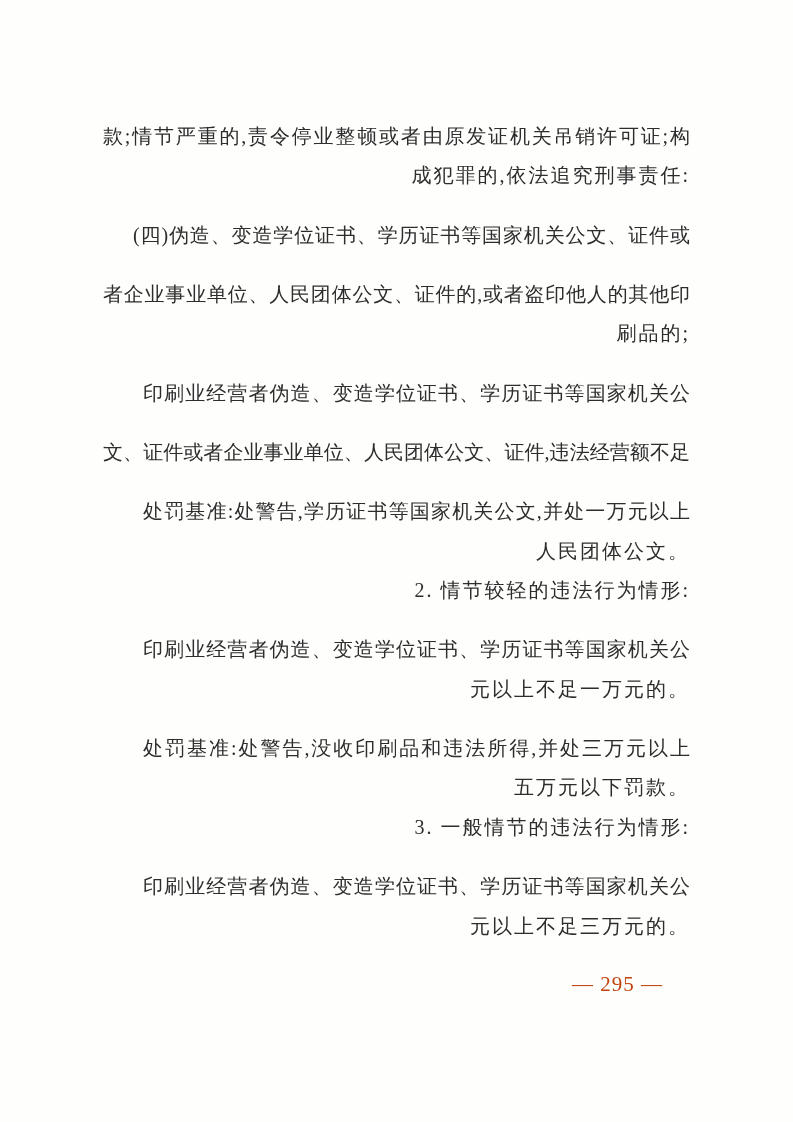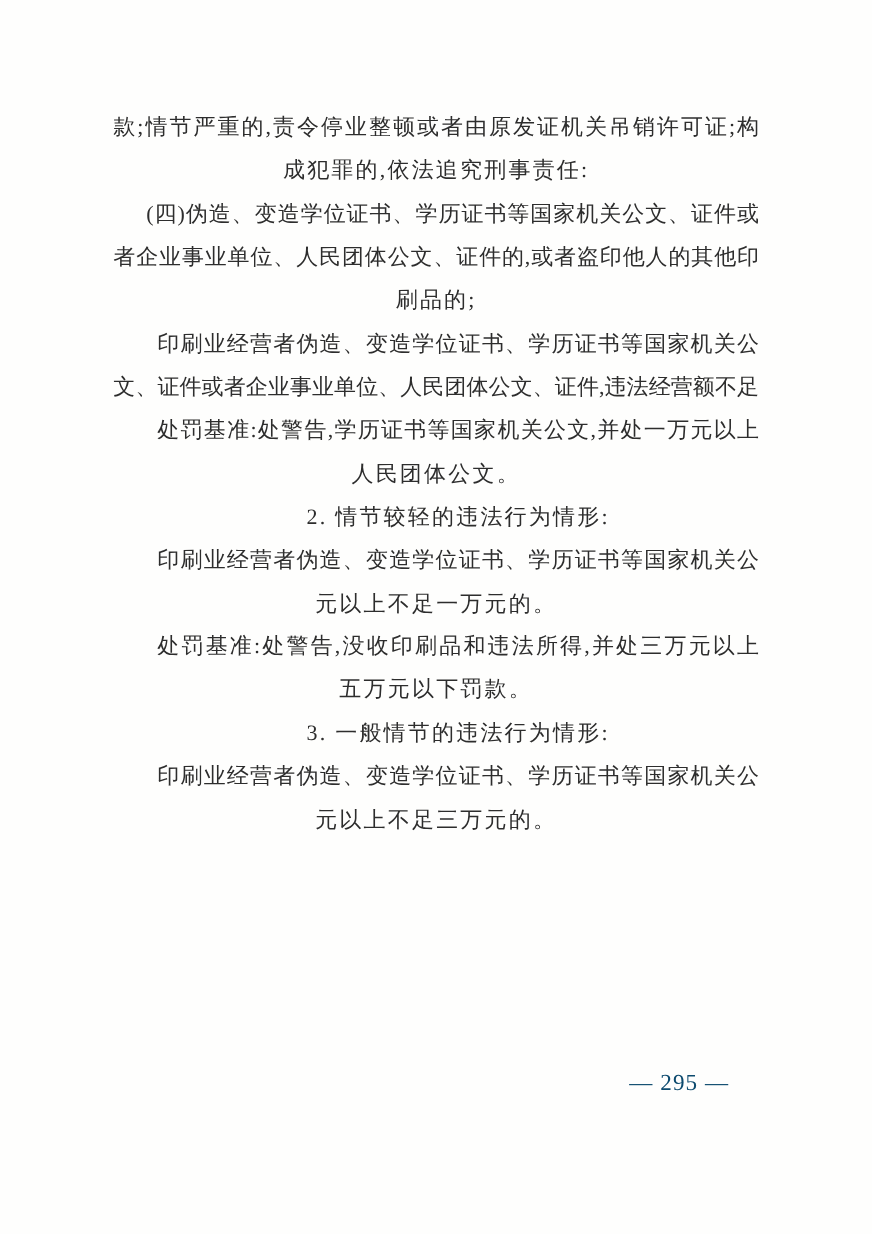--- a/index.html
+++ b/index.html
@@ -20,44 +20,45 @@
     position: absolute;
     left: 103px;
     top: 97px;
     width: 587px;
     font-size: 20px;
     line-height: 39.35px;
   }
   .line {
     height: 39.35px;
     overflow: hidden;
-    text-align: center;
+    text-align: right;
   }
   
   .line:not(.j) {
     letter-spacing: 2px;
   }
   .j {
     text-align: justify;
     text-align-last: justify;
     text-justify: inter-character;
+    margin-top: 20px;
   }
   .ind {
     text-indent: 40px;
   }
   .indp {
     text-indent: 30px;
   }
   .page-number {
     position: absolute;
     top: 972px;
     right: 130px;
     font-size: 21px;
     letter-spacing: 1px;
-    color: #0c4a6e;
+    color: #c2410c;
     white-space: nowrap;
   }
 </style>
 </head>
 <body>
 
 <div class="page">
   <div class="text-block">
     <div class="line j">款;情节严重的,责令停业整顿或者由原发证机关吊销许可证;构</div>
     <div class="line">成犯罪的,依法追究刑事责任:</div>

